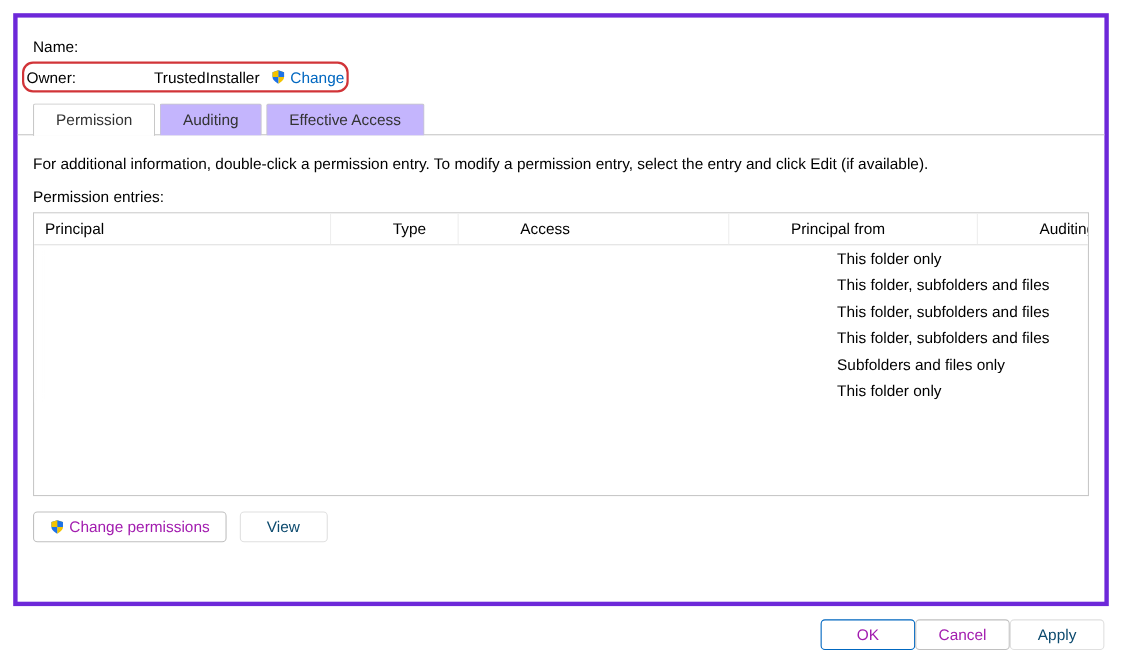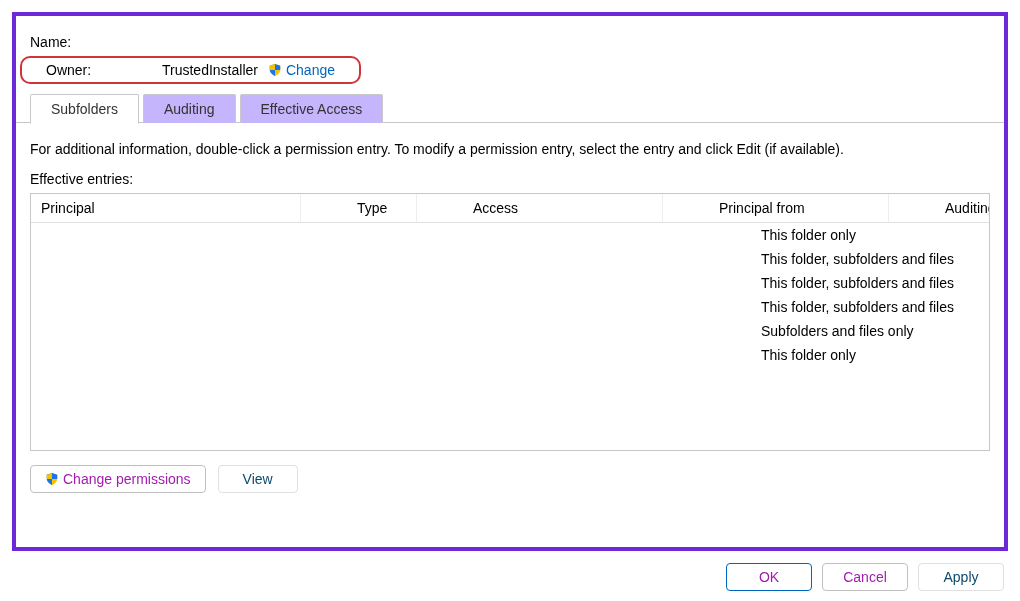--- a/index.html
+++ b/index.html
@@ -29,21 +29,21 @@
     height: 28px;
   }
   .info-label {
     width: 110px;
   }
   .owner-highlight {
     display: inline-flex;
     align-items: center;
     border: 2px solid #d13438;
     border-radius: 10px;
-    padding: 4px 24px;
+    padding: 4px 2px;
     margin-left: -10px;
   }
   .owner-highlight .info-label { width: 116px; }
   .shield-icon {
     width: 14px;
     height: 14px;
     display: inline-block;
     vertical-align: middle;
     margin: 0 4px 0 10px;
     position: relative;
@@ -159,21 +159,20 @@
   .btn:disabled, .btn.disabled {
     color: #0c4a6e;
     border-color: #e0e0e0;
     cursor: default;
   }
   .bottom-bar {
     position: absolute;
     right: 16px;
     bottom: 10px;
     display: flex;
-    gap: 10px;
   }
   .bottom-bar .btn { min-width: 86px; }
   .btn.primary {
     border: 1px solid #0067c0;
   }
 </style>
 </head>
 <body>
 
 <div class="panel">
@@ -194,27 +193,27 @@
           <path d="M8 1 L14 3 V8 L8 8 Z" fill="#1e73e8"></path>
           <path d="M8 8 L2 8 V3 L8 1 Z" fill="#f3c300"></path>
         </svg>
       </span>
       <span class="change-link">Change</span>
     </span>
   </div>
 
   <div class="tabs">
     <div class="tabs-line"></div>
-    <div class="tab active">Subfolders</div>
+    <div class="tab active">Permission</div>
     <div class="tab">Auditing</div>
     <div class="tab">Effective Access</div>
   </div>
 
   <div class="instr">For additional information, double-click a permission entry. To modify a permission entry, select the entry and click Edit (if available).</div>
-  <div class="entries-label">Effective entries:</div>
+  <div class="entries-label">Permission entries:</div>
 
   <div class="grid">
     <div class="grid-head">
       <div class="col col-principal">Principal</div>
       <div class="col col-type">Type</div>
       <div class="col col-access">Access</div>
       <div class="col col-inherited">Principal from</div>
       <div class="col col-applies">Auditing to</div>
     </div>
     <div class="grid-body" id="grid-body">

